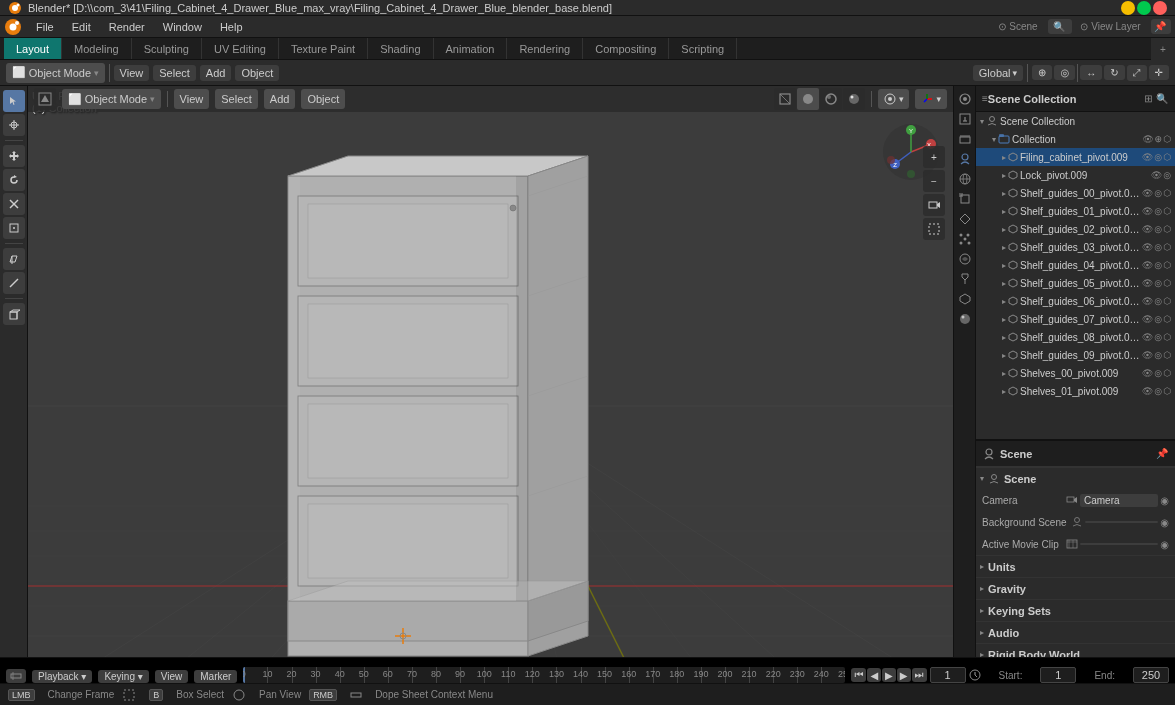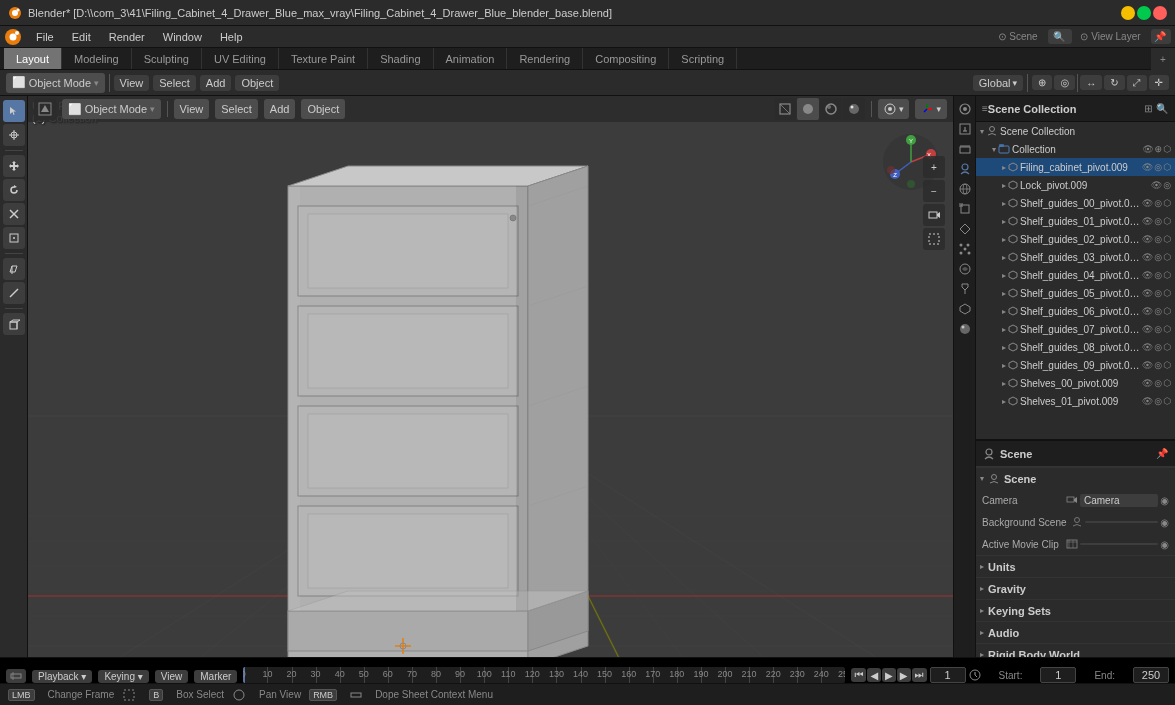--- a/index.html
+++ b/index.html
@@ -9,21 +9,21 @@
       background: #1a1a1a;
       font-family: 'Arial', sans-serif;
       font-size: 11px;
       color: #cccccc;
       overflow: hidden;
       user-select: none;
     }
 
     
     #title-bar {
-      height: 26px;
+      height: 16px;
       background: #2b2b2b;
       display: flex;
       align-items: center;
       justify-content: space-between;
       padding: 0 8px;
       border-bottom: 1px solid #111;
     }
     #title-bar-left {
       display: flex;
       align-items: center;
@@ -82,21 +82,21 @@
     .ws-tab {
       padding: 0 12px;
       font-size: 11px;
       color: #999;
       cursor: pointer;
       display: flex;
       align-items: center;
       border-right: 1px solid #333;
     }
     .ws-tab.active {
-      background: #737373;
+      background: #0f766e;
       color: #fff;
     }
 
     
     #left-toolbar {
       width: 28px;
       background: #2b2b2b;
       display: flex;
       flex-direction: column;
       align-items: center;

